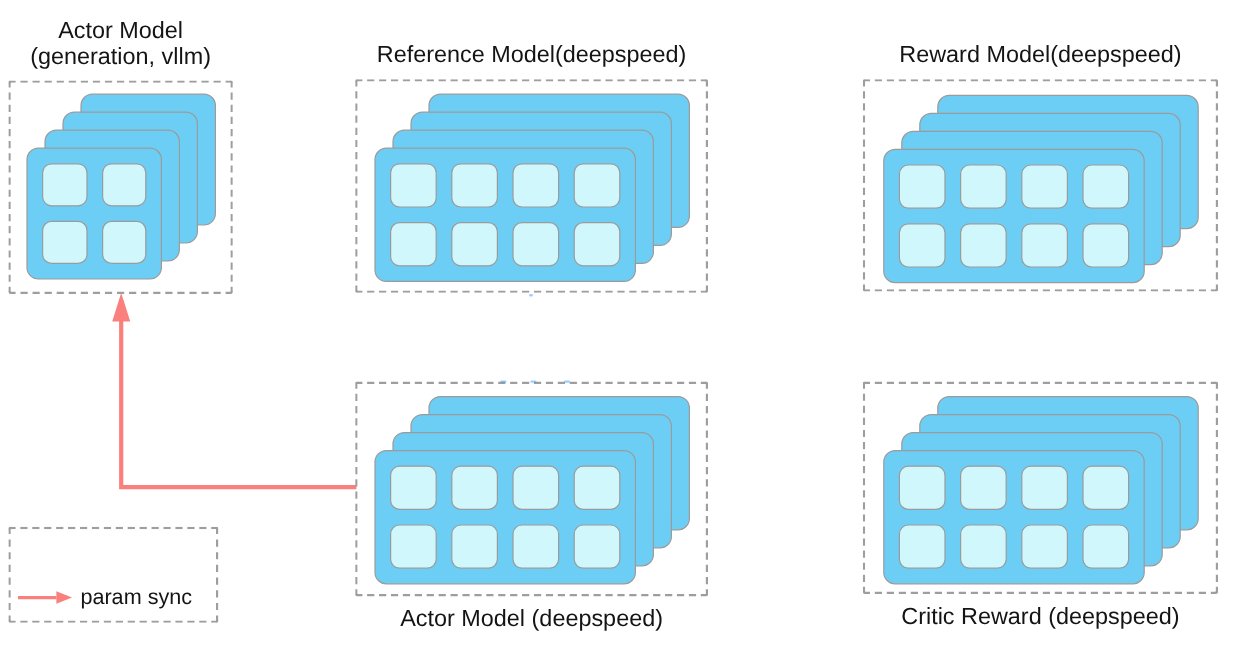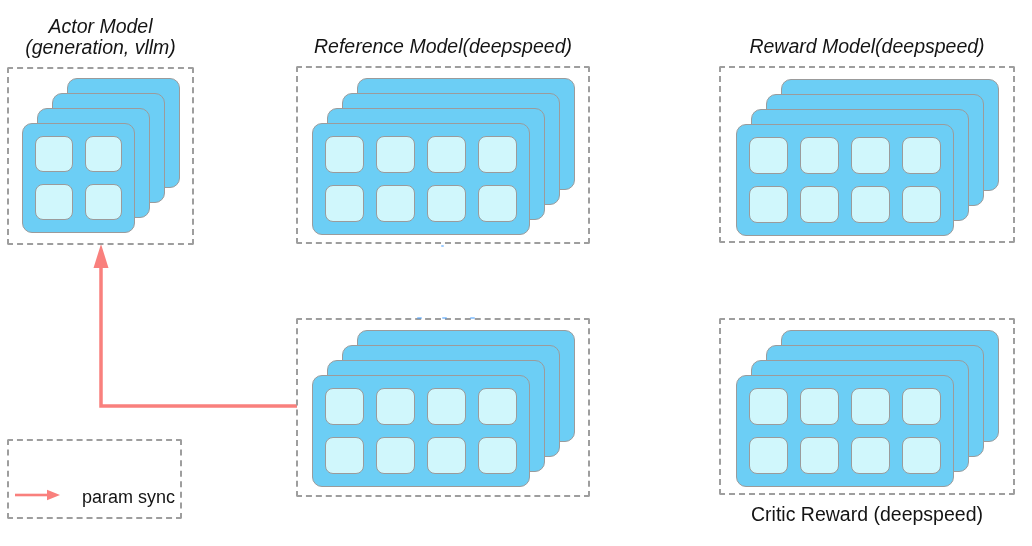--- a/index.html
+++ b/index.html
@@ -35,21 +35,21 @@
     border:2px dashed var(--dashed-border);
     border-radius:2px;
     background:transparent;
   }
 
   .title{
     position:absolute;left:50%;transform:translateX(-50%);
     text-align:center;white-space:nowrap;
     font-size:19.5px;line-height:21px;color:var(--text);
   }
-  .title.above{bottom:calc(100% + 9px);font-style:italic;}
+  .title.above{bottom:calc(100% + 9px);}
   .title.below{top:calc(100% + 9px);}
 
   
   .stack{position:absolute;}
   .g0 .stack{left:15px;top:11px;}
   .g1 .stack{left:16px;top:12px;}
   .g2 .stack{left:17px;top:13px;}
   .g3 .stack{left:16px;top:12px;}
   .g4 .stack{left:17px;top:12px;}
   .stack-small{width:158px;height:155px;}
@@ -77,21 +77,21 @@
   #param-arrow .head{fill:var(--arrow);}
 
   
   .legend{
     position:absolute;left:7px;top:439px;width:175px;height:80px;
     border:2px dashed var(--dashed-border);
     border-radius:2px;
   }
   .legend-row{
     position:absolute;left:5px;top:46px;
-    display:flex;gap:22px;
+    display:flex;align-items:center;gap:7px;
   }
   .legend-arrow .shaft{stroke:var(--arrow);stroke-width:2.6;fill:none;}
   .legend-arrow .head{fill:var(--arrow);}
   .legend-label{font-size:18px;color:var(--text);white-space:nowrap;}
 
   
   .speck{position:absolute;width:5px;height:2px;background:#3e9bff;opacity:.5;border-radius:1px;}
   .sp1{left:417px;top:317px;}
   .sp2{left:442px;top:317px;}
   .sp3{left:470px;top:317px;}
@@ -180,20 +180,23 @@
           <div class="cell"></div>
           <div class="cell"></div>
           <div class="cell"></div>
           <div class="cell"></div>
           <div class="cell"></div>
           <div class="cell"></div>
           <div class="cell"></div>
           <div class="cell"></div>
         </div>
       </div>
+    <div class="title below">
+      <div>Actor Model (deepspeed)</div>
+    </div>
   </div>
 
   <div class="group g4">
     <div class="dashed-box"></div>
     <div class="stack stack-wide">
         <div class="card" style="left: 45px; top: 0px; z-index: 17;"></div>
         <div class="card" style="left: 30px; top: 15px; z-index: 18;"></div>
         <div class="card" style="left: 15px; top: 30px; z-index: 19;"></div>
         <div class="card front" style="left: 0px; top: 45px; z-index: 20; grid-template-columns: repeat(4, 1fr);">
           <div class="cell"></div>

